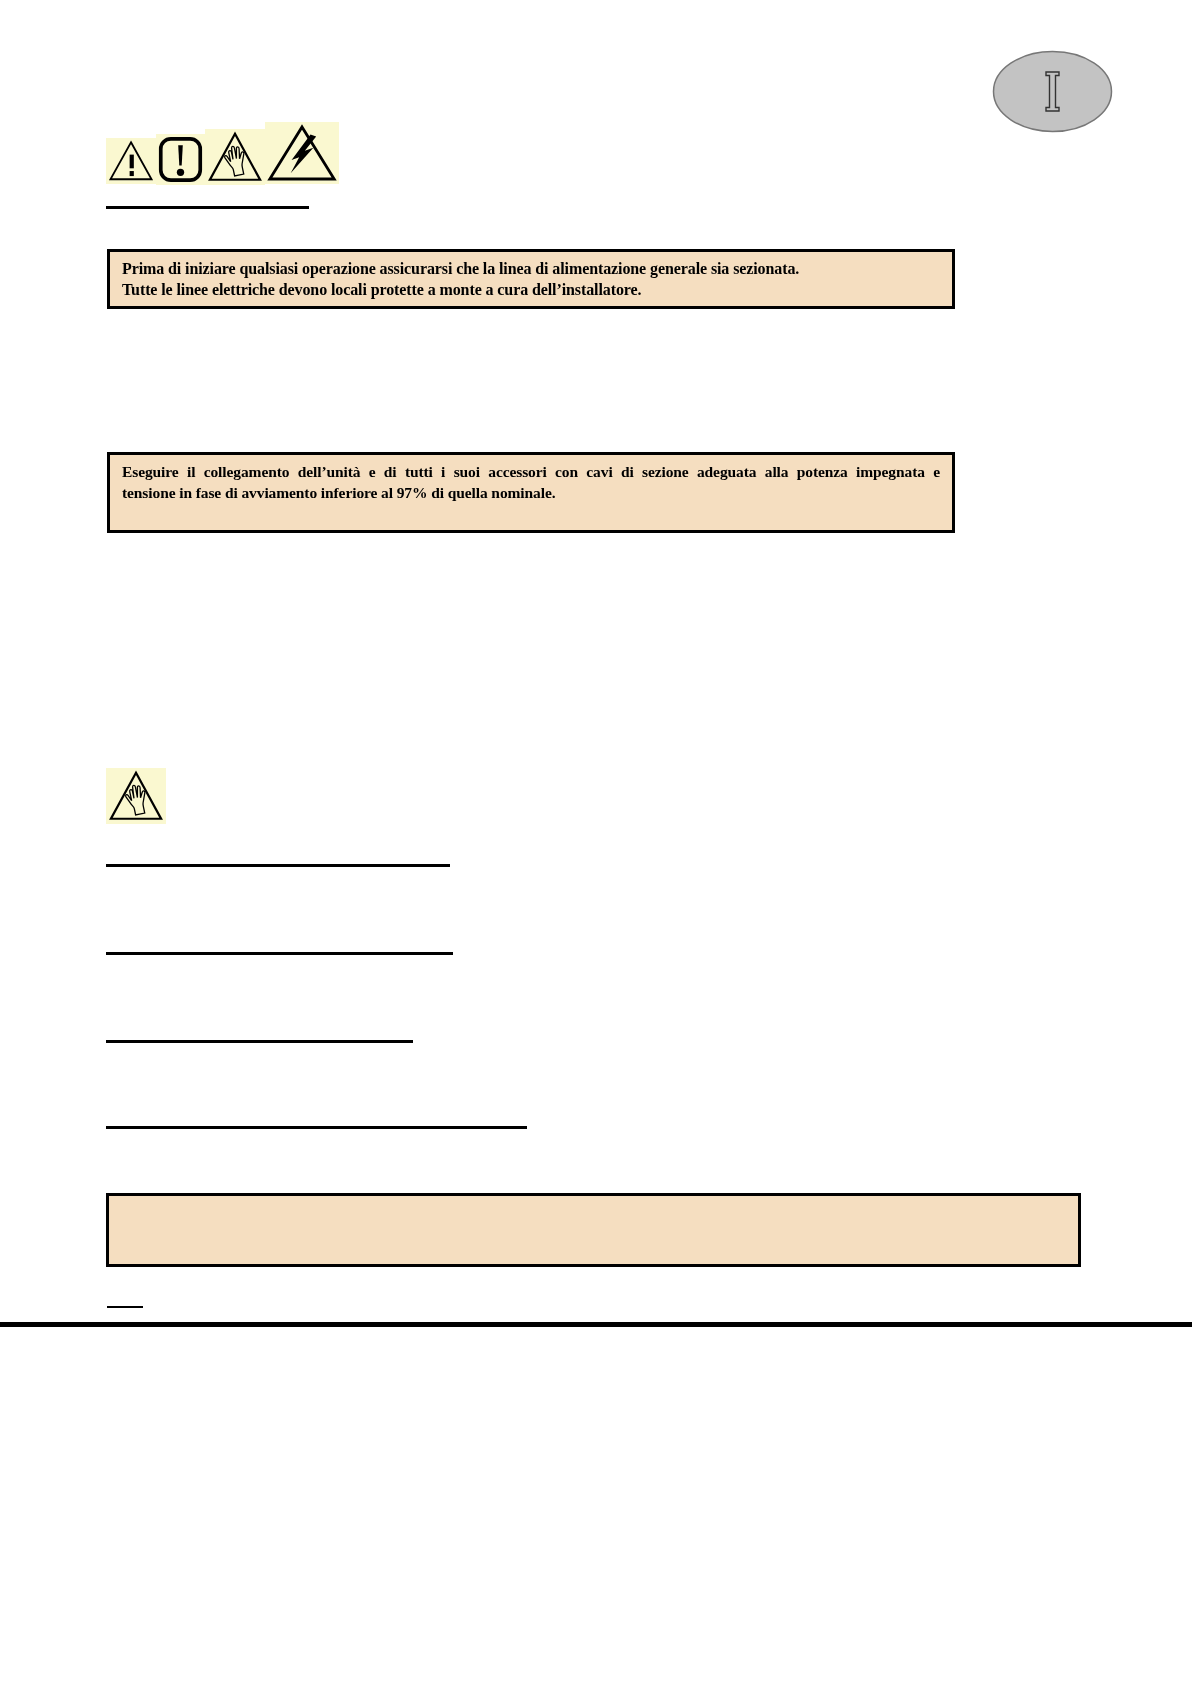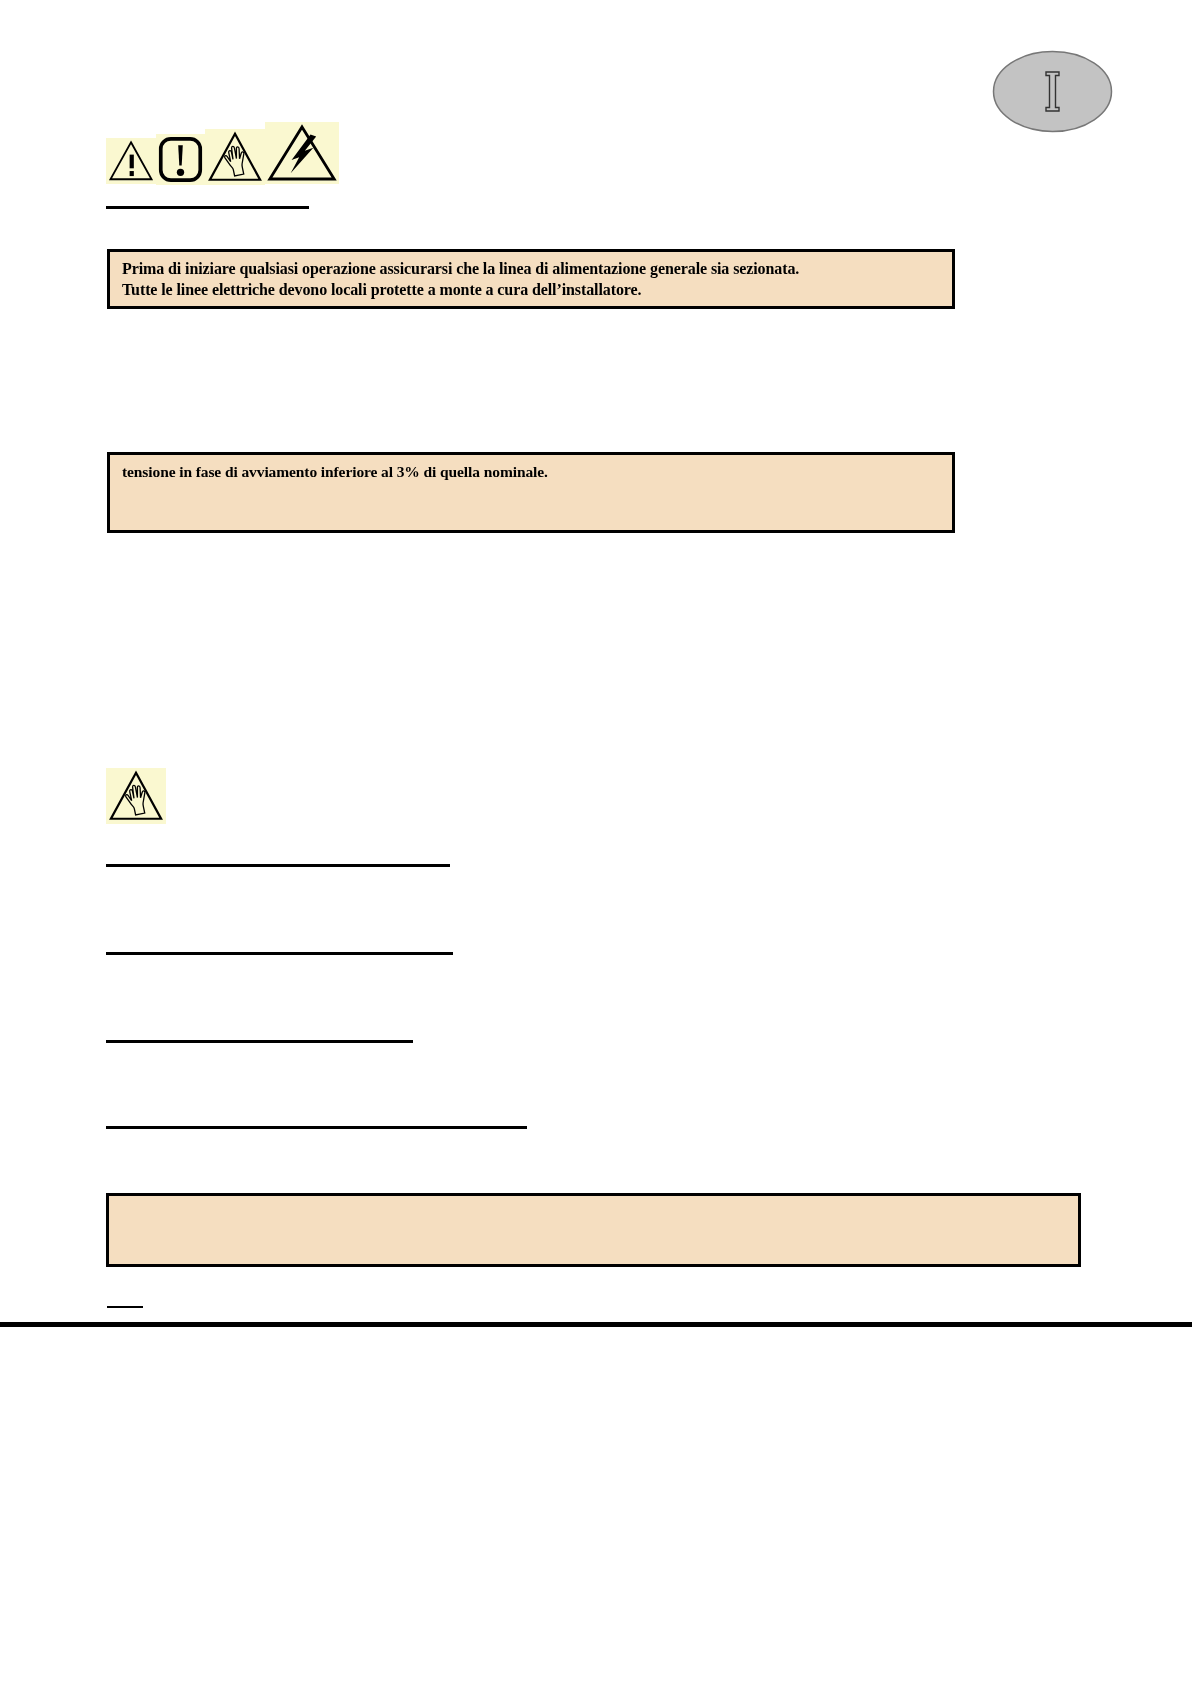--- a/index.html
+++ b/index.html
@@ -88,21 +88,22 @@
   </div>
 
   <div class="rule" style="left:106px; top:206px; width:203px;"></div>
 
   <div class="warn-box" style="left:107px; top:249px; width:848px; height:60px;">
     <div class="line">Prima di iniziare qualsiasi operazione assicurarsi che la linea di alimentazione generale sia sezionata.</div>
     <div class="line">Tutte le linee elettriche devono locali protette a monte a cura dell’installatore.</div>
   </div>
 
   <div class="warn-box warn-box-2" style="left:107px; top:452px; width:848px; height:81px;">
-    <div class="line">tensione in fase di avviamento inferiore al 3% di quella nominale.</div>
+    <div class="line jline">Eseguire il collegamento dell’unità e di tutti i suoi accessori con cavi di sezione adeguata alla potenza impegnata e</div>
+    <div class="line">tensione in fase di avviamento inferiore al 97% di quella nominale.</div>
   </div>
 
   <div class="icon-tile" style="left:106px; top:768px; width:60px; height:56px;">
     <svg width="56" height="52" viewBox="0 0 60 56">
       <path d="M30 3 L57 52.5 L3 52.5 Z" fill="none" stroke="#000" stroke-width="2.4"></path>
       <g transform="translate(15,13) rotate(-12 15 18)">
         <path d="M11 35 L11 28 C11 26 9 24 8 21 L5 14 C4 11.5 6.5 10.5 7.5 13 L10 19 L10 9 C10 6.5 13 6.5 13 9 L13 17 L14 5 C14.3 2.5 17 2.8 17 5.3 L16.8 17 L19 6.5 C19.5 4 22.2 4.7 21.8 7.2 L20 18 L23 12.5 C24.2 10.3 26.5 11.5 25.6 13.8 L21.5 24 C21 25.5 21 26.5 21 28 L21 35 Z" fill="none" stroke="#000" stroke-width="1.4"></path>
       </g>
     </svg>
   </div>

